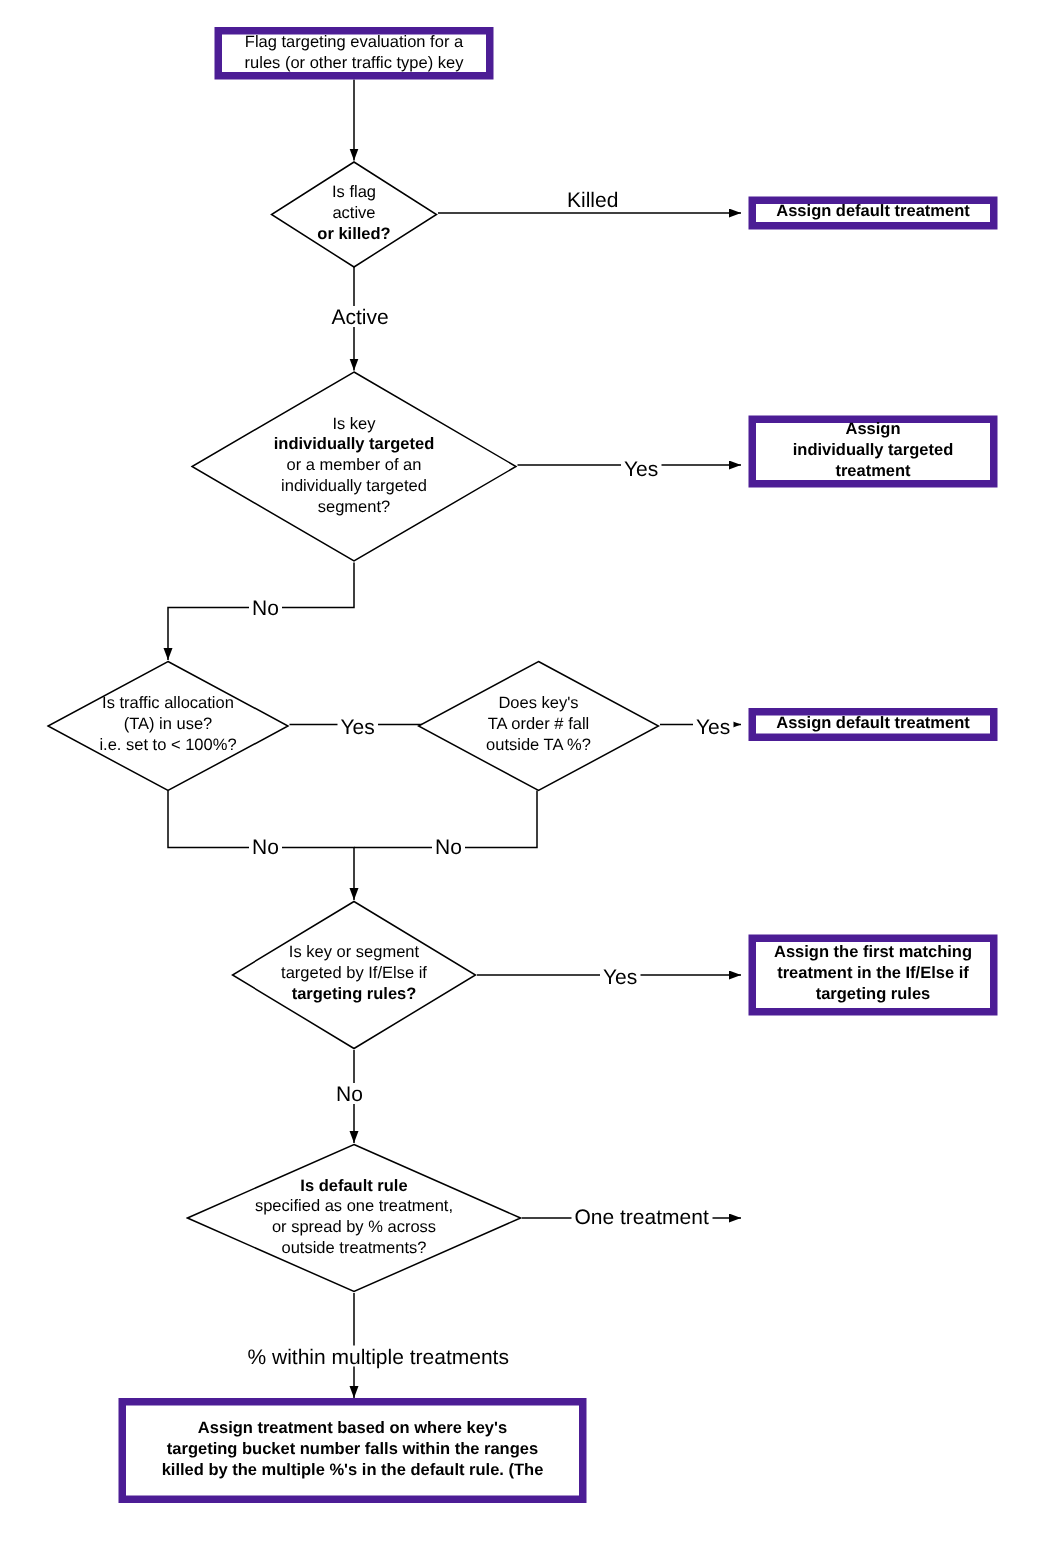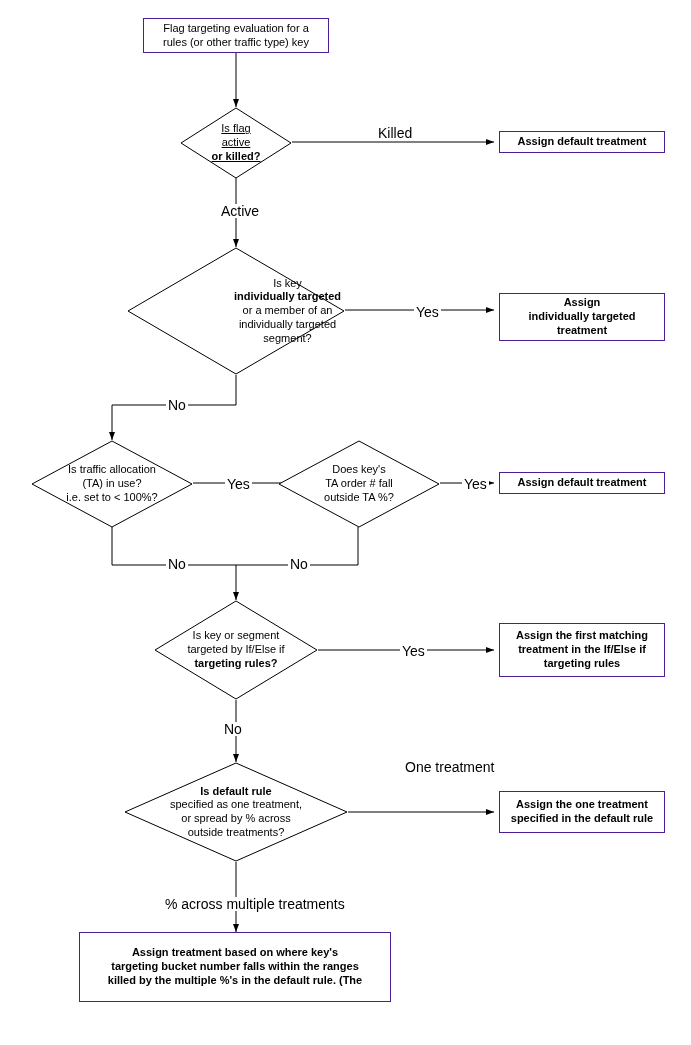--- a/index.html
+++ b/index.html
@@ -30,21 +30,21 @@
     position: absolute;
     box-sizing: border-box;
     display: flex;
     align-items: center;
     justify-content: center;
     text-align: center;
     font-size: 11px;
     line-height: 1.25;
   }
   .box {
-    border: 1px solid #4c1d95;
+    border: 5px solid #4c1d95;
     background: #ffffff;
     padding: 4px 6px;
   }
   .diamond-wrap {
     position: absolute;
     display: flex;
     align-items: center;
     justify-content: center;
   }
   .diamond-wrap svg {
@@ -111,53 +111,53 @@
     </g>
   </svg>
 
   <div class="node box" style="left:143px; top:18px; width:186px; height:35px;">
     <div>
       <span>Flag targeting evaluation for a</span><br>
       <span>rules (or other traffic type) key</span>
     </div>
   </div>
 
-  <div class="diamond-wrap" style="left:180px; top:107px; width:112px; height:72px;text-decoration:underline;">
+  <div class="diamond-wrap" style="left:180px; top:107px; width:112px; height:72px;">
     <svg width="112" height="72" viewBox="0 0 112 72">
       <polygon points="56,1 111,36 56,71 1,36" fill="#ffffff" stroke="#000000" stroke-width="1"></polygon>
     </svg>
     <div class="diamond-label">
       <span>Is flag</span><br>
       <span>active</span><br>
       <span class="b">or killed?</span>
     </div>
   </div>
 
   <div class="edge-label" style="left:376px; top:126px;">Killed</div>
 
   <div class="node box b" style="left:499px; top:131px; width:166px; height:22px;">Assign default treatment</div>
 
   <div class="edge-label" style="left:219px; top:204px;">Active</div>
 
-  <div class="diamond-wrap" style="left:127px; top:247px; width:218px; height:128px;justify-content:flex-end;">
+  <div class="diamond-wrap" style="left:127px; top:247px; width:218px; height:128px;">
     <svg width="218" height="128" viewBox="0 0 218 128">
       <polygon points="109,1 217,64 109,127 1,64" fill="#ffffff" stroke="#000000" stroke-width="1"></polygon>
     </svg>
     <div class="diamond-label">
       <span>Is key</span><br>
       <span class="b">individually targeted</span><br>
       <span>or a member of an</span><br>
       <span>individually targeted</span><br>
       <span>segment?</span>
     </div>
   </div>
 
   <div class="edge-label" style="left:414px; top:305px;">Yes</div>
 
-  <div class="node box b" style="left:499px; top:277px; width:166px; height:48px;margin-top:16px;">
+  <div class="node box b" style="left:499px; top:277px; width:166px; height:48px;">
     <div>
       <span>Assign</span><br>
       <span>individually targeted</span><br>
       <span>treatment</span>
     </div>
   </div>
 
   <div class="edge-label" style="left:166px; top:398px;">No</div>
 
   <div class="diamond-wrap" style="left:31px; top:440px; width:162px; height:88px;">
@@ -220,30 +220,24 @@
       <polygon points="112,1 223,50 112,99 1,50" fill="#ffffff" stroke="#000000" stroke-width="1"></polygon>
     </svg>
     <div class="diamond-label">
       <span class="b">Is default rule</span><br>
       <span>specified as one treatment,</span><br>
       <span>or spread by % across</span><br>
       <span>outside treatments?</span>
     </div>
   </div>
 
-  <div class="edge-label" style="left:381px; top:760px;margin-left:22px;">One treatment</div>
-
-  <div class="node box b" style="left:499px; top:791px; width:166px; height:42px;">
-    <div>
-      <span>Assign the one treatment</span><br>
-      <span>specified in the default rule</span>
-    </div>
-  </div>
-
-  <div class="edge-label" style="left:163px; top:897px;">% across multiple treatments</div>
+  <div class="edge-label" style="left:381px; top:804px;">One treatment</div>
+
+
+  <div class="edge-label" style="left:163px; top:897px;">% within multiple treatments</div>
 
   <div class="node box b" style="left:79px; top:932px; width:312px; height:70px;">
     <div>
       <span>Assign treatment based on where key's</span><br>
       <span>targeting bucket number falls within the ranges</span><br>
       <span>killed by the multiple %'s in the default rule. (The</span><br>
     </div>
   </div>
 
 </div>

